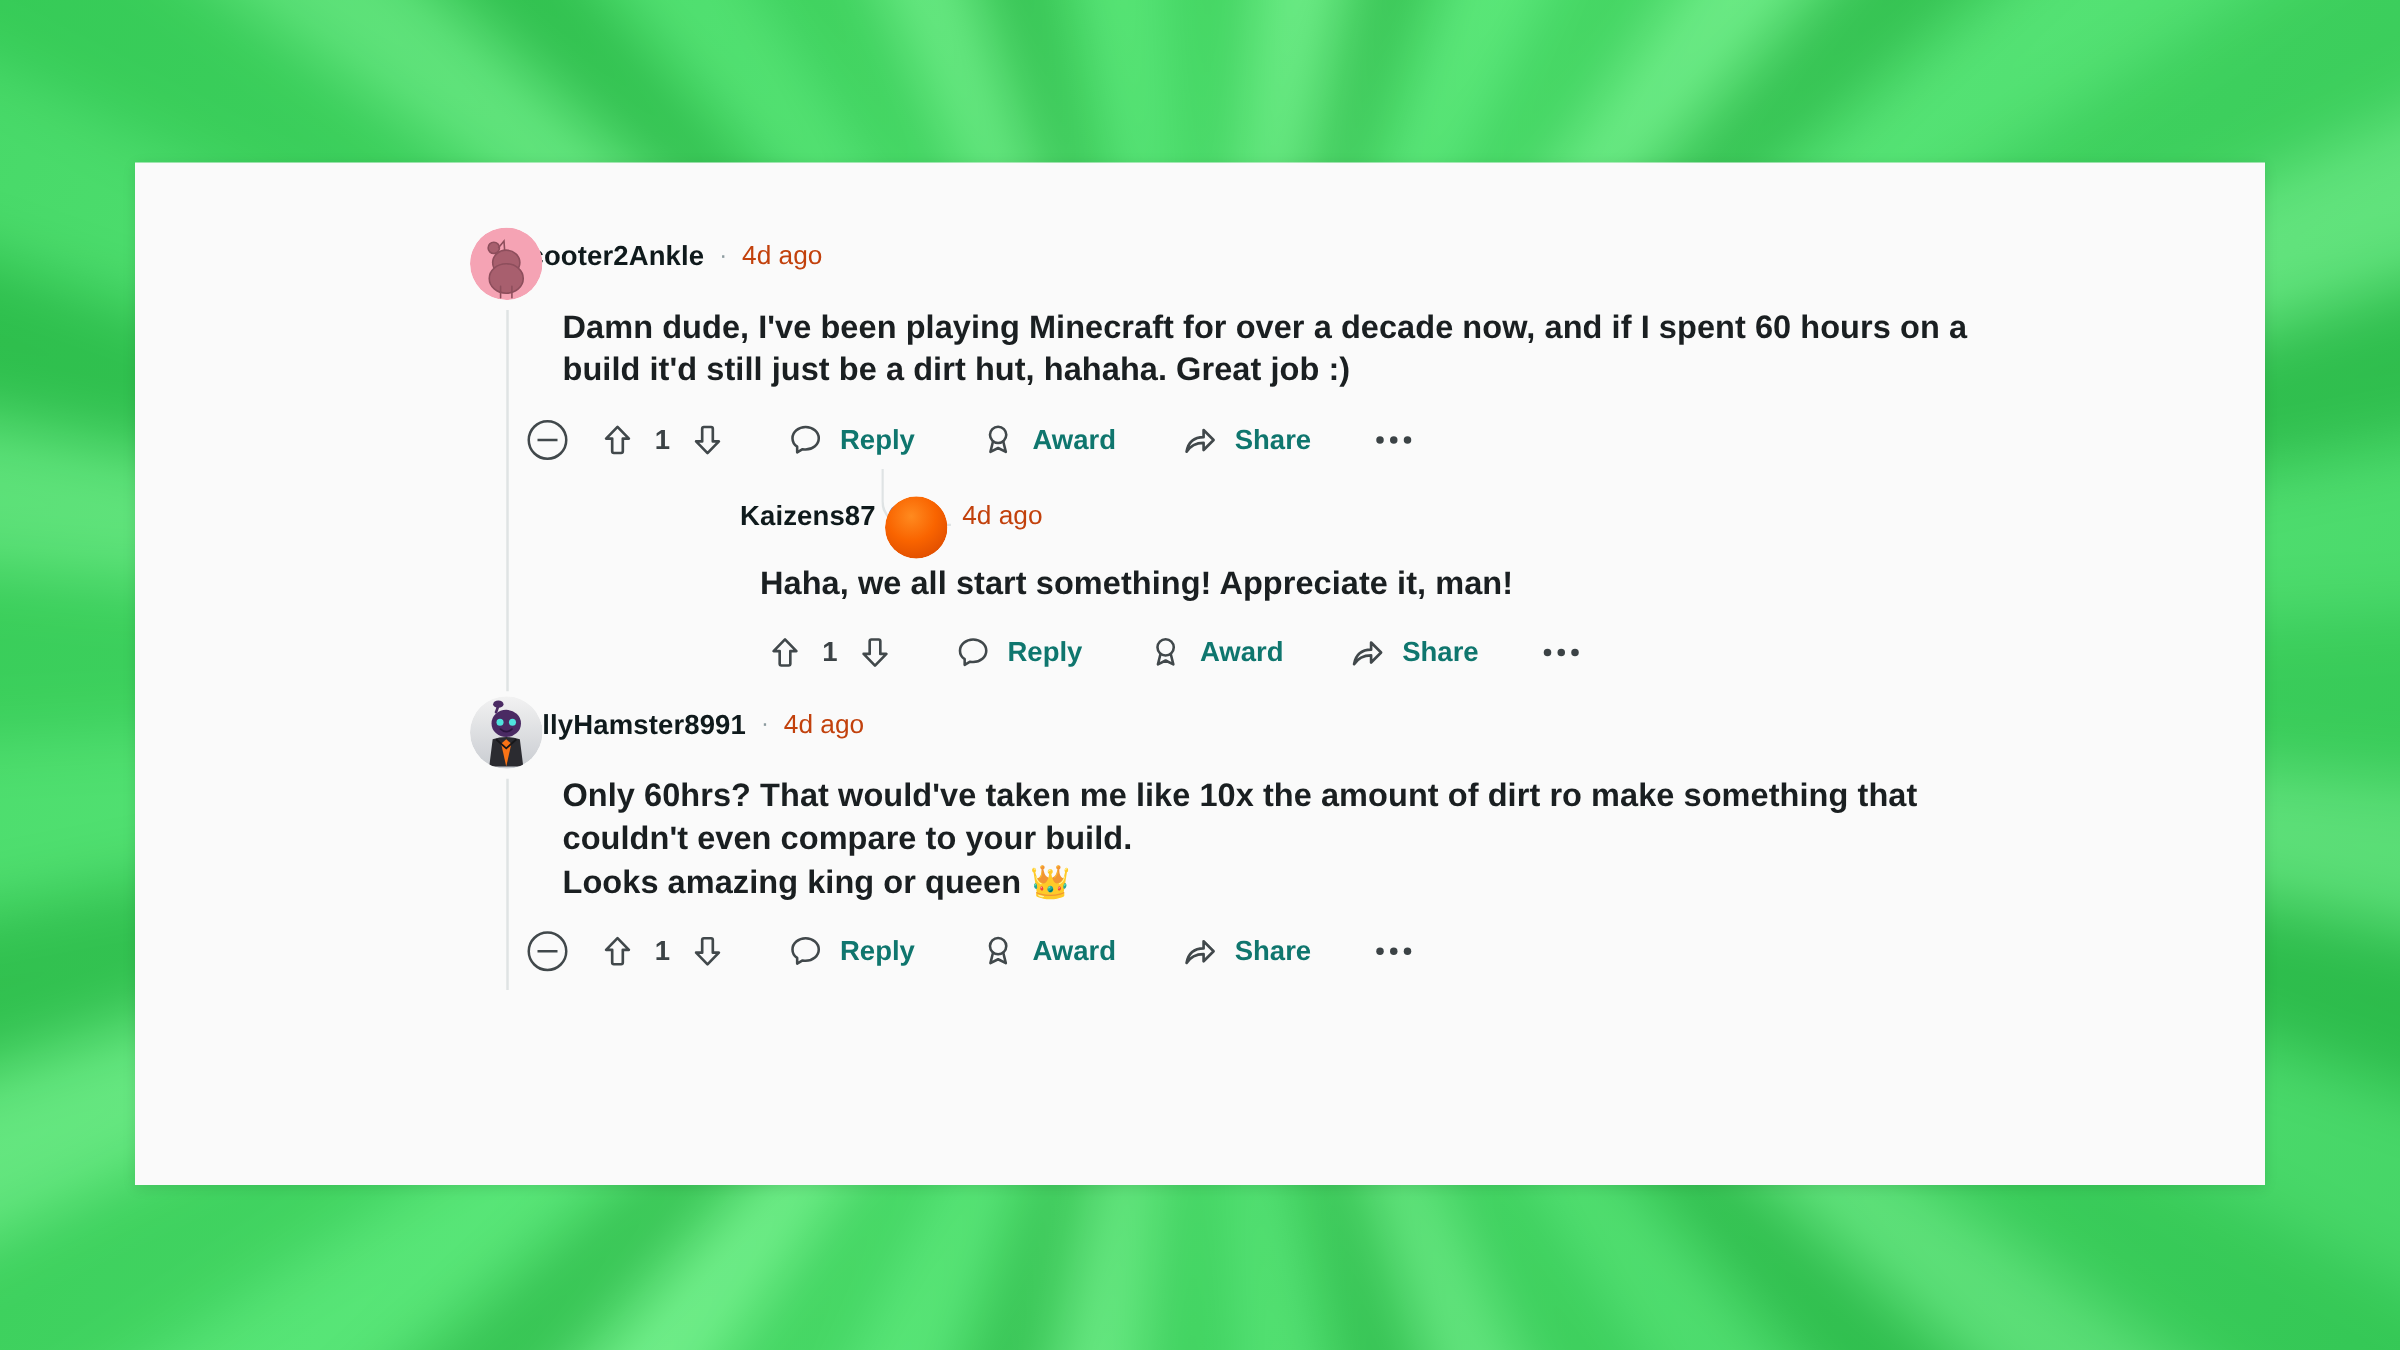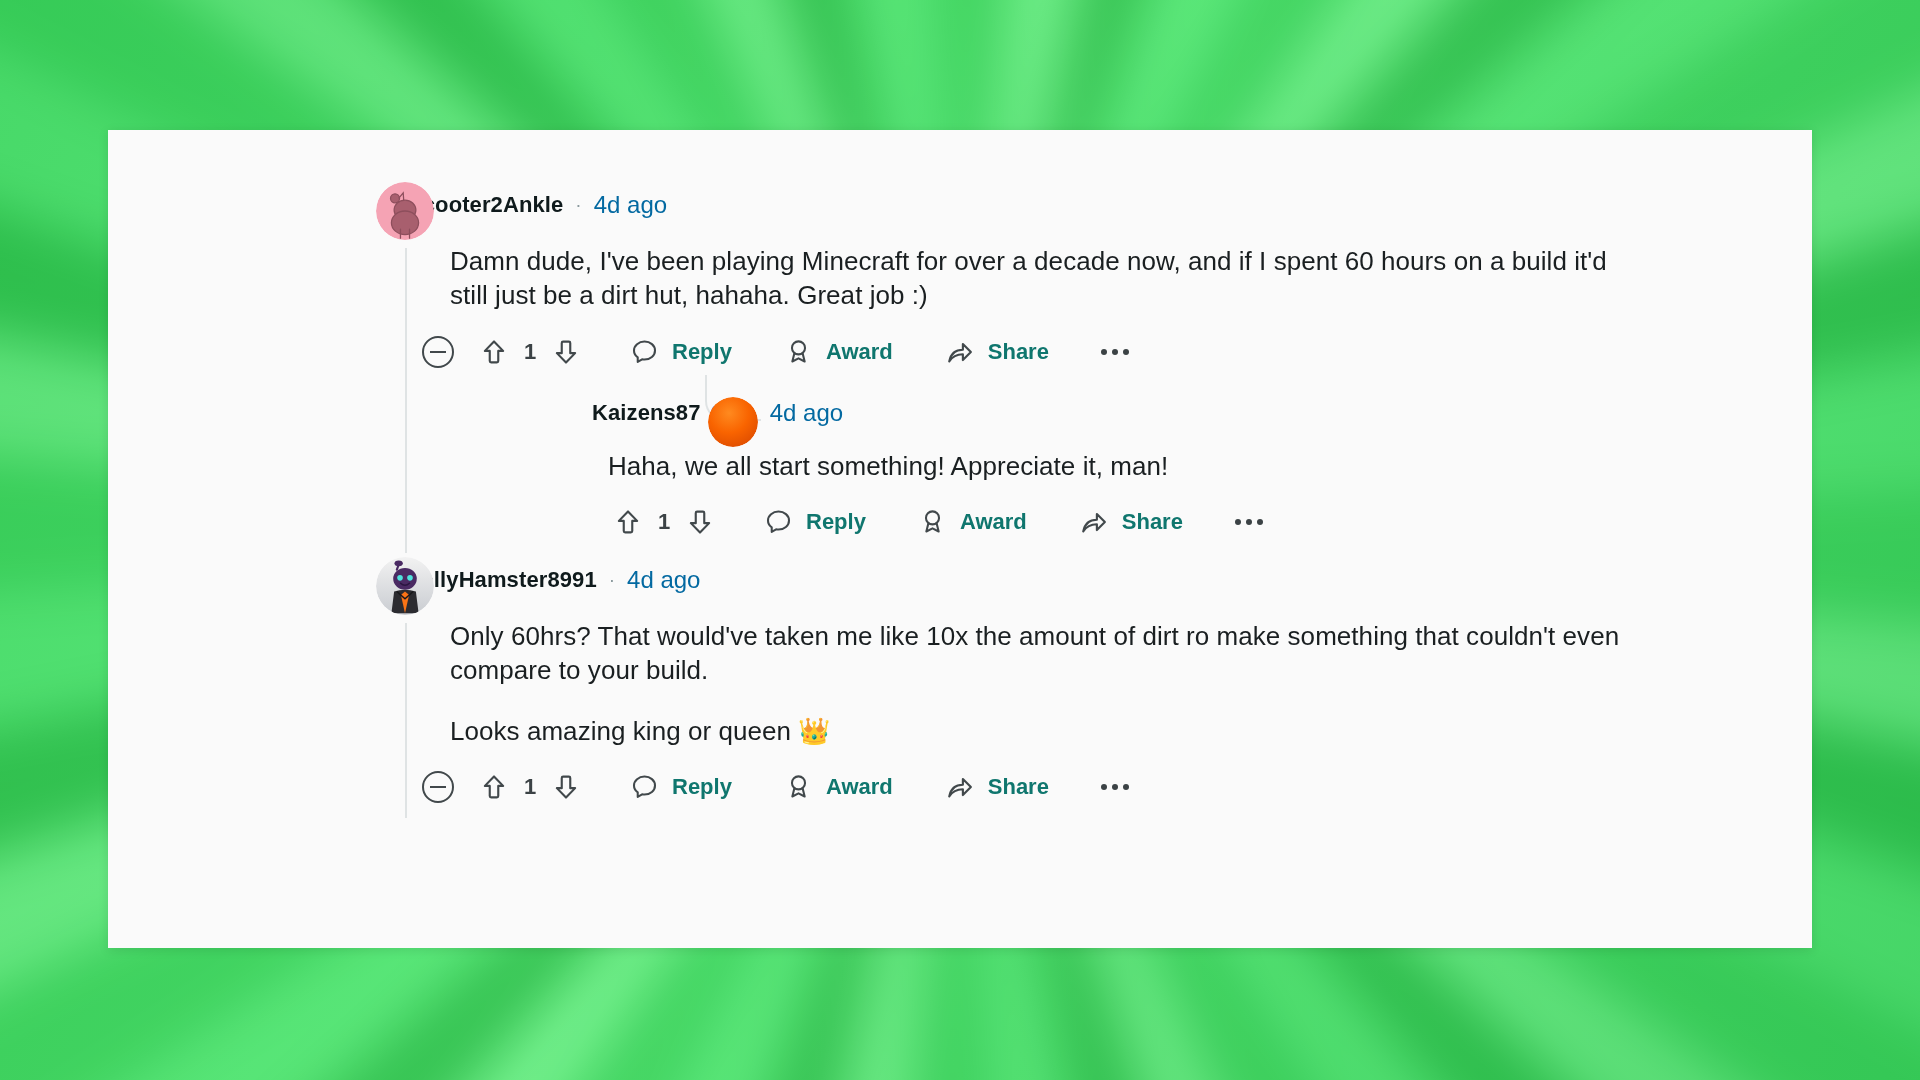--- a/index.html
+++ b/index.html
@@ -105,48 +105,49 @@
     white-space: nowrap;
   }
 
   .meta-dot {
     color: #8b9a9e;
     font-size: 19px;
     margin: 0 12px;
   }
 
   .timestamp {
-    font-size: 24px;
-    color: #0369a1;
+    font-size: 21px;
+    color: #c2410c;
     white-space: nowrap;
   }
 
   
   .thread-rail {
     position: absolute;
     left: 297px;
     top: 66px;
     bottom: 0;
     width: 2px;
     background: #dfe3e4;
   }
 
   .comment-body {
     padding-top: 16px;
     padding-left: 42px;
+    font-weight: bold;
   }
 
   .comment-body p {
     font-size: 26px;
     line-height: 1.32;
     color: #1a1f21;
     max-width: 1190px;
     letter-spacing: 0.05px;
   }
-  .comment-body p + p { margin-top: 26px; }
+  .comment-body p + p { }
 
   
   .action-bar {
     display: flex;
     align-items: center;
     height: 62px;
     padding-left: 0;
     margin-top: 8px;
     gap: 0;
   }

